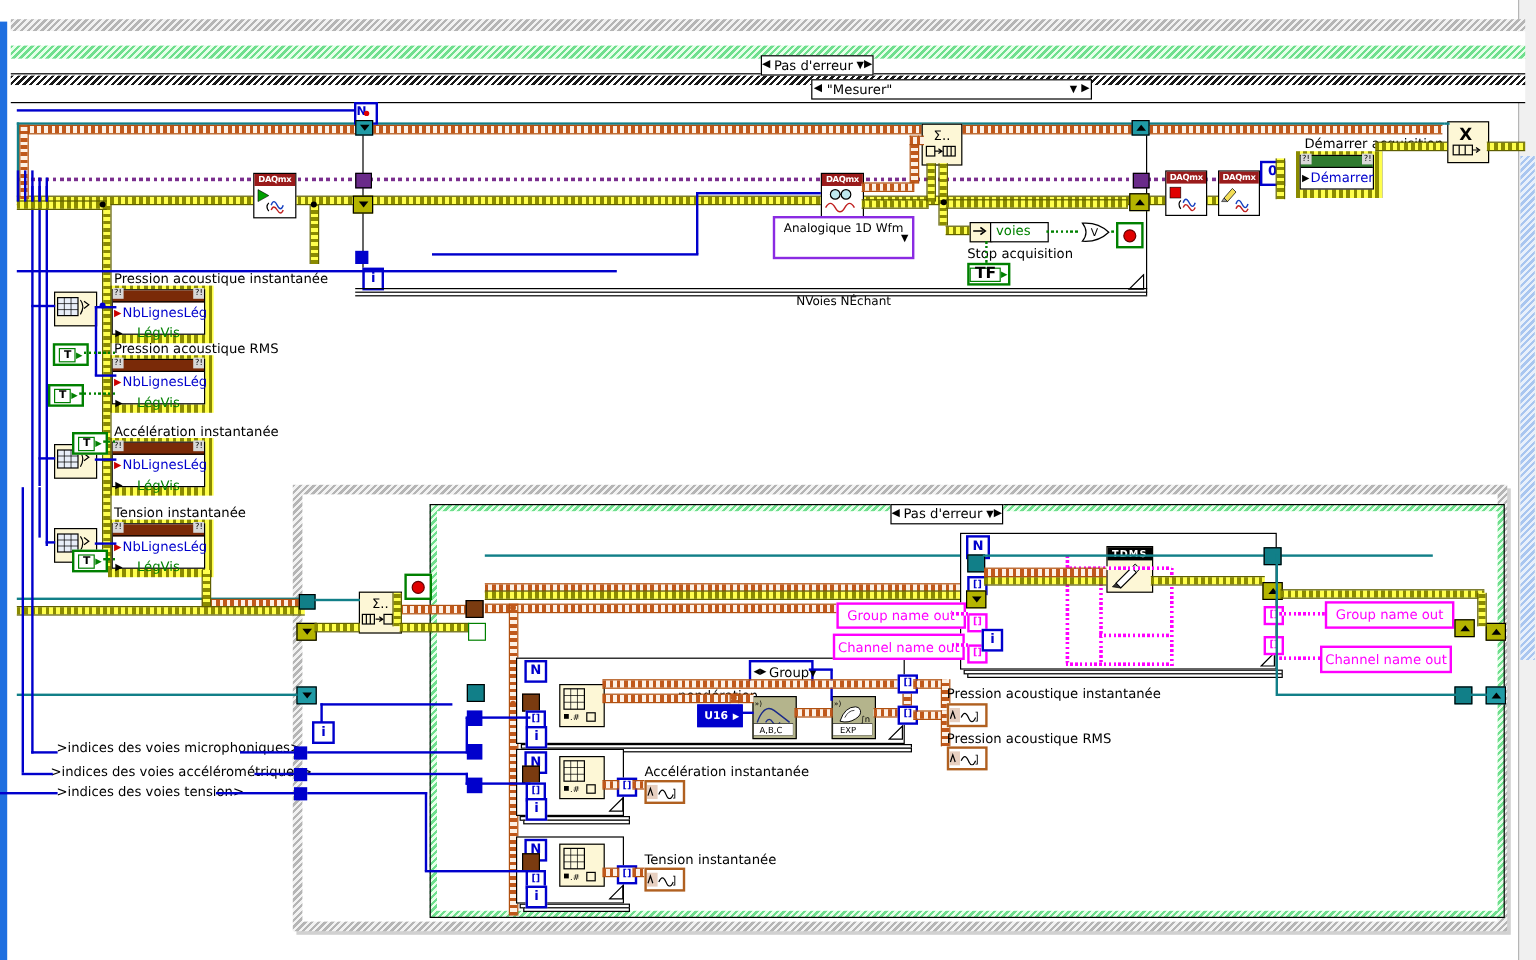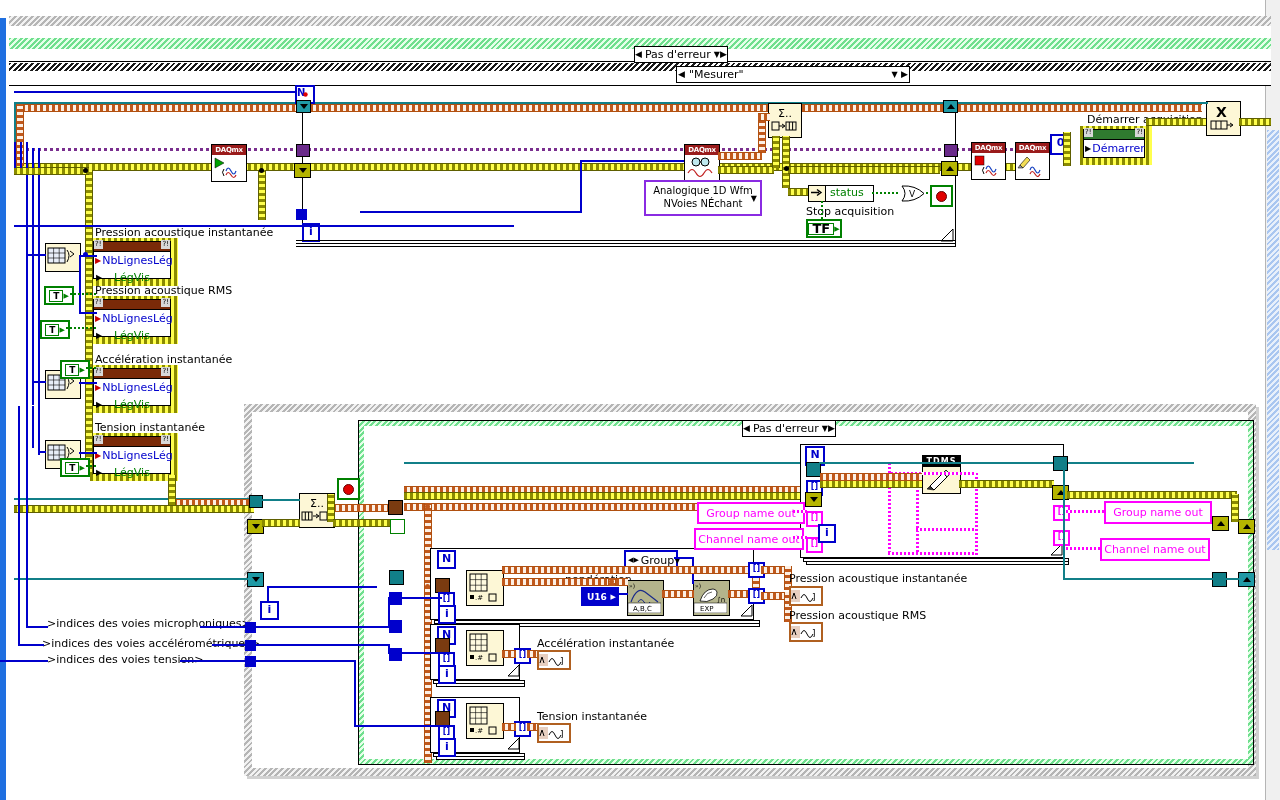--- a/index.html
+++ b/index.html
@@ -222,41 +222,41 @@
         <circle cx="11" cy="7" r="4" fill="#bfe8ee" stroke="#000"></circle>
         <circle cx="20" cy="7" r="4" fill="#bfe8ee" stroke="#000"></circle>
         <path d="M15 7 h1" stroke="#000"></path>
         <path d="M3 18 q4-7 8 0 t8 0 t8 0" stroke="#c02020" fill="none" stroke-width="1.2"></path>
       </svg>
     </div>
   </div>
 
   <div class="ring-purple" style="left:644px;top:180px;width:114px;height:30px;">
     <div style="font-size:10px;line-height:13px;">Analogique 1D Wfm</div>
-    <div style="font-size:10px;line-height:13px;">NVoies NÉchant</div>
+    <div style="font-size:10px;line-height:13px;margin-top:48px;">NVoies NÉchant</div>
     <div style="position:absolute;right:3px;top:10px;font-size:8px;">▼</div>
   </div>
 
   <div class="node" style="left:768px;top:103px;width:32px;height:33px;">
     <svg width="30" height="31" viewBox="0 0 30 31">
       <text x="9" y="13" font-size="11" font-family="DejaVu Sans">Σ..</text>
       <rect x="3" y="18" width="7" height="8" fill="none" stroke="#000"></rect>
       <path d="M10 22 h5 M13 20 l3 2 l-3 2" stroke="#000" fill="none"></path>
       <rect x="17" y="18" width="10" height="8" fill="none" stroke="#000"></rect>
       <path d="M20.3 18 v8 M23.6 18 v8" stroke="#000"></path>
     </svg>
   </div>
 
   <div class="node" style="left:808px;top:185px;width:17px;height:15px;">
     <svg width="15" height="13" viewBox="0 0 15 13">
         <path d="M2 6.5 h8 M8 3.5 l4 3 l-4 3" stroke="#000" fill="none" stroke-width="1.4"></path>
       </svg>
   </div>
   <div class="node-w" style="left:825px;top:185px;width:47px;height:15px;">
-    <div class="lbl" style="left:4px;top:0px;color:#008000;font-size:11px;line-height:14px;">status</div>
+    <div class="lbl" style="left:4px;top:0px;color:#008000;font-size:11px;line-height:14px;">voies</div>
   </div>
 
   <div class="abs" style="left:900px;top:185px;width:26px;height:17px;">
     <svg width="26" height="17" viewBox="0 0 26 17">
       <path d="M2 1 q6 7.5 0 15 q13 1 22-7.5 q-9-8.5 -22-7.5 Z" fill="#fff" stroke="#000" stroke-width="1"></path>
       <text x="9" y="12" font-size="9" font-family="DejaVu Sans">V</text>
     </svg>
   </div>
 
   <div class="stop-btn" style="left:930px;top:185px;width:19px;height:18px;">

